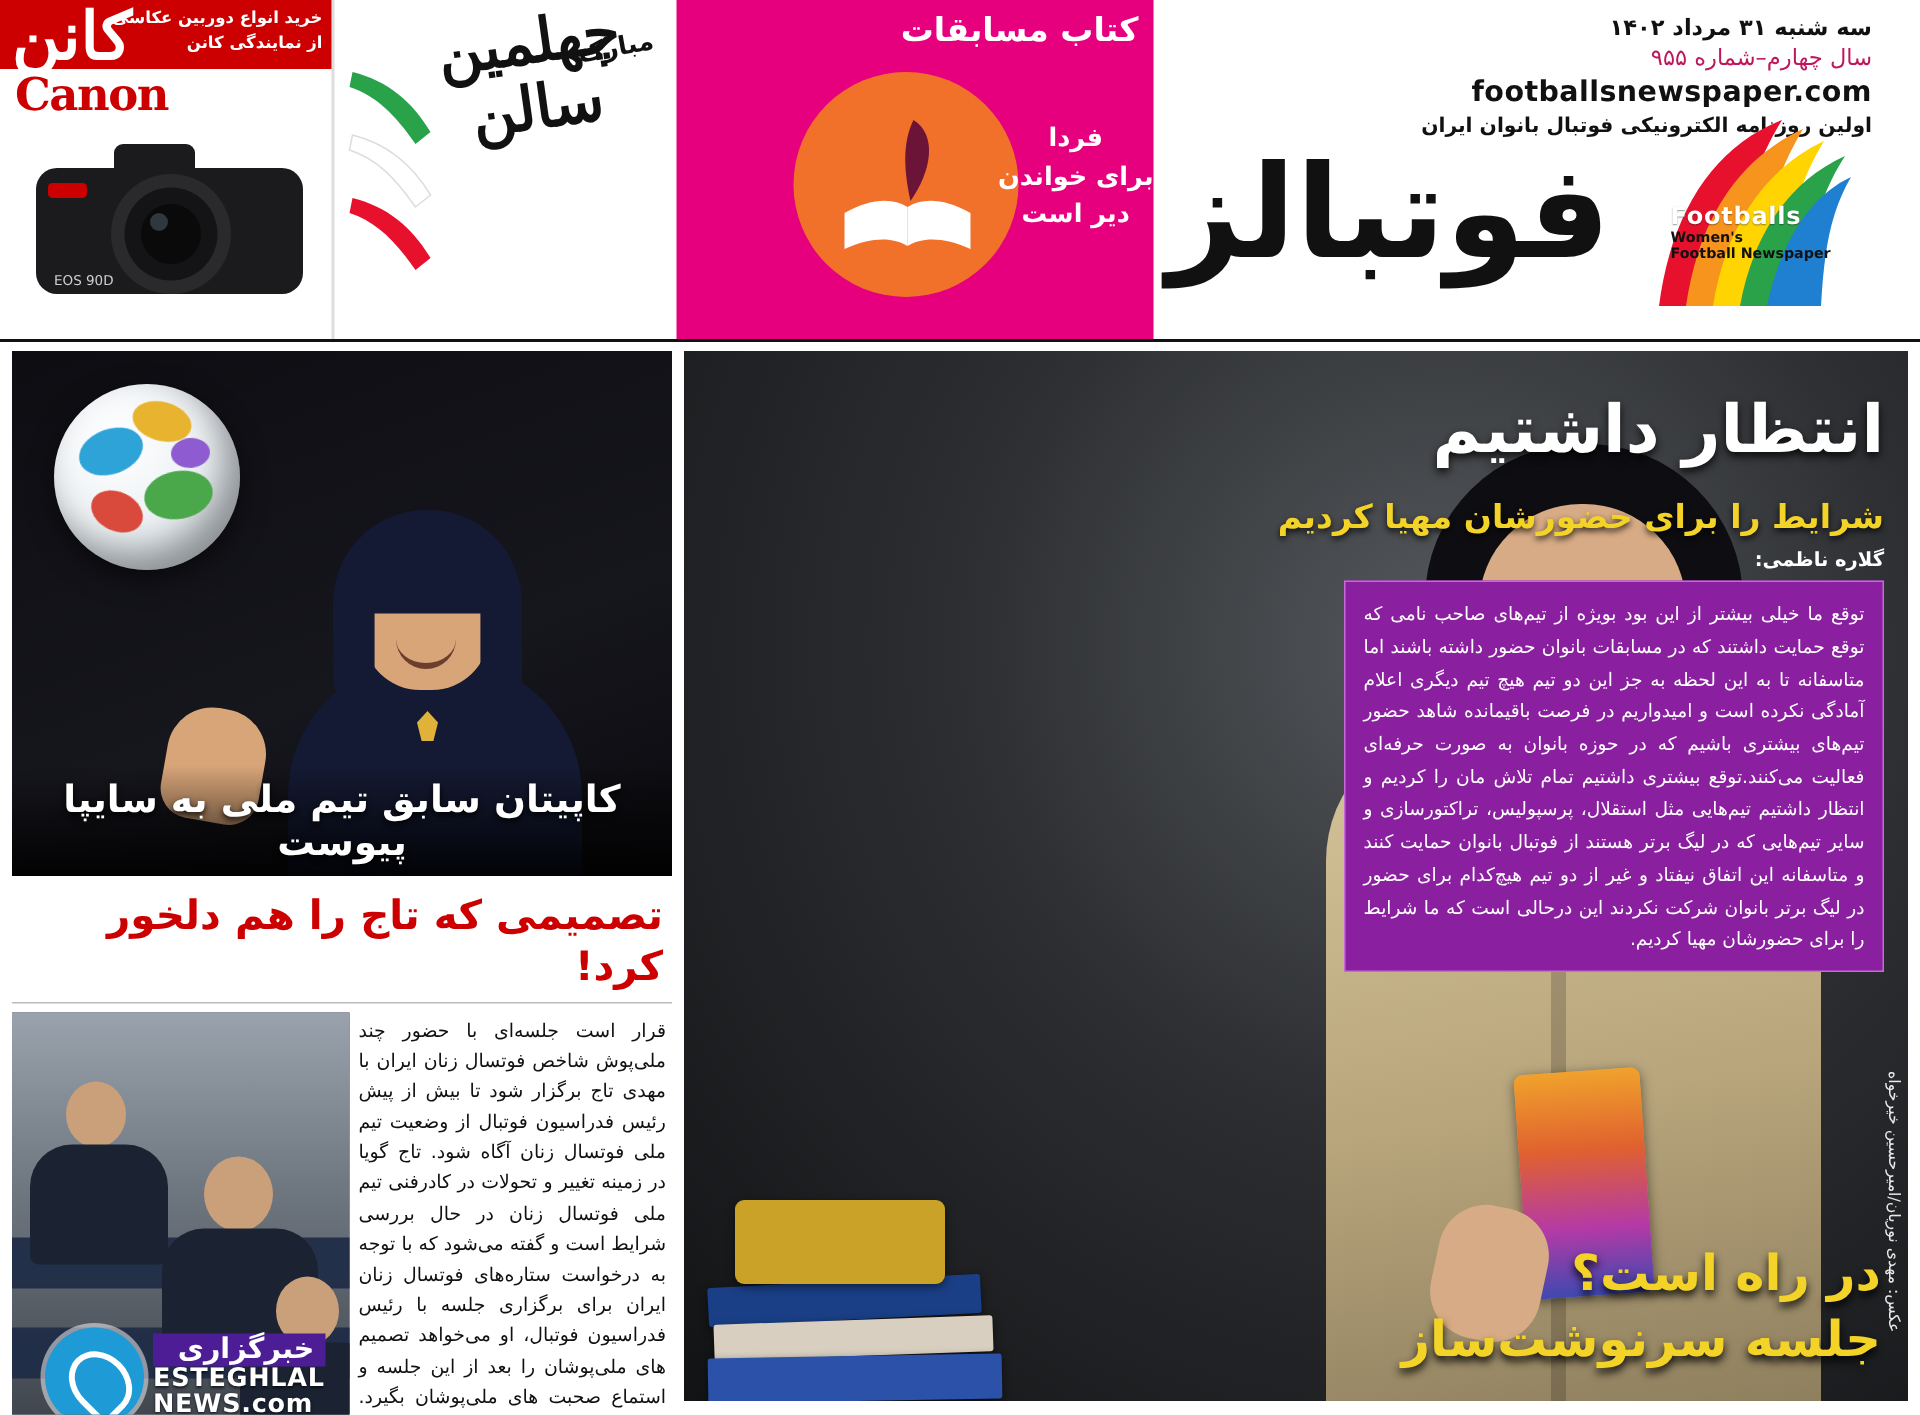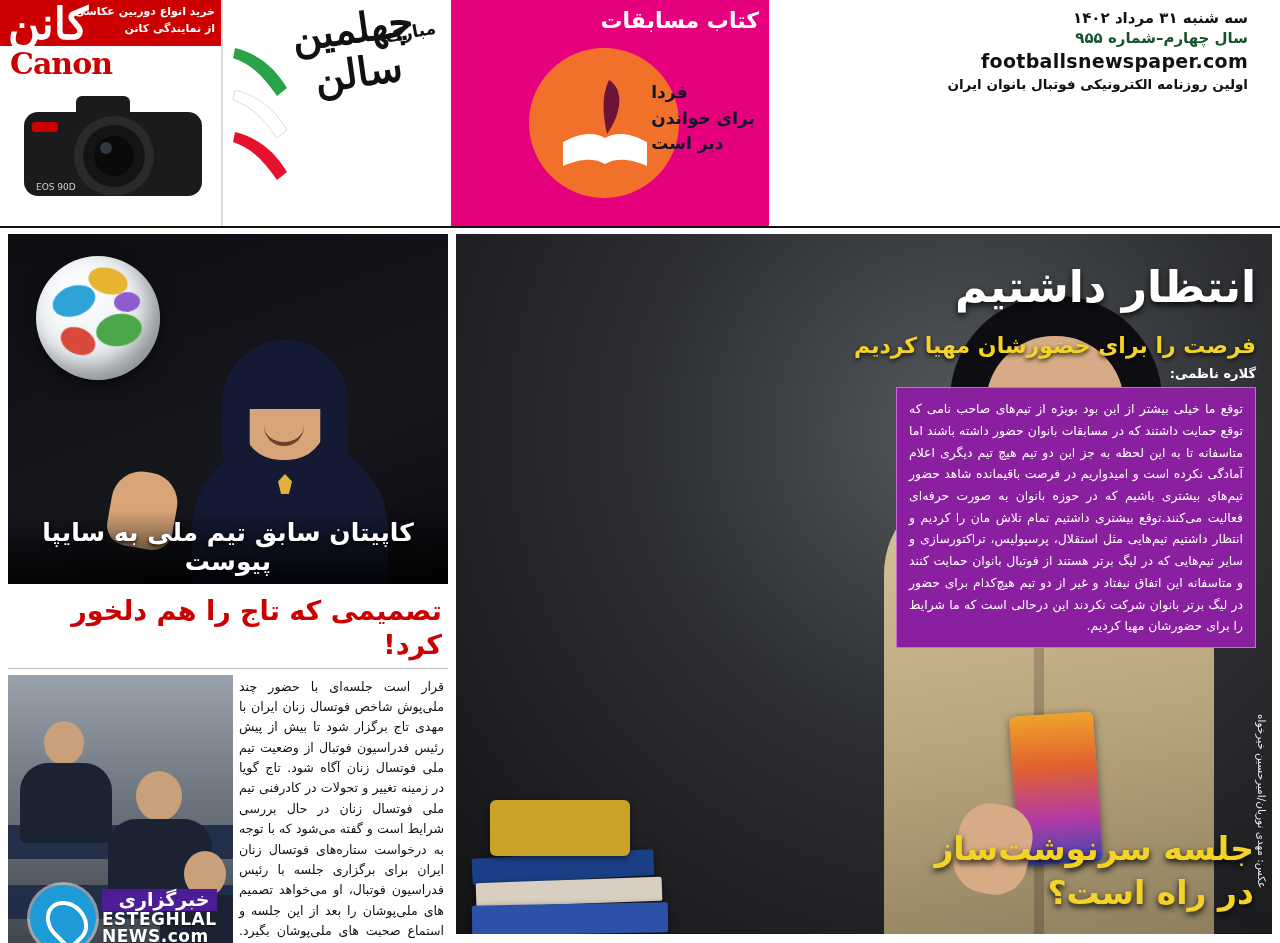--- a/index.html
+++ b/index.html
@@ -53,22 +53,22 @@
     font-size: 15px;
     font-weight: bold;
     color: #111;
     letter-spacing: 0.2px;
     line-height: 1.35;
     text-align: right;
     padding-right: 14px;
   }
   .brand-issue {
     font-size: 15px;
-    font-weight: bold;
-    color: #14532d;
+    font-weight: normal;
+    color: #be185d;
     line-height: 1.35;
     text-align: right;
     padding-right: 14px;
   }
   .brand-site {
     font-size: 19px;
     font-weight: bold;
     color: #111;
     text-align: right;
     padding-right: 14px;
@@ -163,27 +163,27 @@
     background: #f2712a;
   }
   .ad-book-icon {
     position: absolute;
     left: 104px;
     top: 72px;
     width: 100px; height: 100px;
   }
   .ad-book-text {
     position: absolute;
-    right: 14px;
+    right: 0;
     top: 80px;
-    color: #0f172a;
+    color: #ffffff;
     font-size: 17px;
     font-weight: bold;
     direction: rtl;
-    text-align: left;
+    text-align: center;
     line-height: 1.5;
   }
 
   
   .ad-callig {
     width: 228px;
     background: #ffffff;
     position: relative;
     box-sizing: border-box;
     border-left: 1px solid #ddd;
@@ -666,20 +666,35 @@
   <div class="masthead">
 
     <div class="brand-block">
       <div class="brand-dateline">
         <div class="brand-date">سه شنبه ۳۱ مرداد ۱۴۰۲</div>
         <div class="brand-issue">سال چهارم–شماره ۹۵۵</div>
         <div class="brand-site">footballsnewspaper.com</div>
         <div class="brand-sub">اولین روزنامه الکترونیکی فوتبال بانوان ایران</div>
       </div>
 
+      <div class="brand-logo-row">
+        <div class="brand-title">فوتبالز</div>
+        <div class="fb-mark">
+          <svg class="swoosh" viewBox="0 0 150 140">
+            <path d="M22 132 C 30 70, 58 26, 104 8 C 86 38, 74 70, 70 132 Z" fill="#e8112d"></path>
+            <path d="M40 132 C 48 76, 74 34, 118 14 C 100 44, 90 76, 86 132 Z" fill="#f7941d"></path>
+            <path d="M58 132 C 66 82, 90 42, 132 22 C 114 52, 106 82, 102 132 Z" fill="#ffd400"></path>
+            <path d="M76 132 C 84 88, 106 50, 146 32 C 128 60, 122 88, 118 132 Z" fill="#2aa24a"></path>
+            <path d="M94 132 C 102 94, 120 60, 150 46 C 136 70, 132 96, 130 132 Z" fill="#1f7fd0"></path>
+          </svg>
+          <div class="fb-word">Footballs</div>
+          <div class="fb-word-sub" style="white-space:pre-line;">Women's
+Football Newspaper</div>
+        </div>
+      </div>
     </div>
 
     <div class="ad-book">
       <div class="ad-book-title">کتاب مسابقات</div>
       <div class="ad-book-circle"></div>
       <svg class="ad-book-icon" viewBox="0 0 100 100">
         <path d="M8 70 C 26 60, 40 60, 50 66 L 50 92 C 40 86, 26 86, 8 94 Z" fill="#ffffff"></path>
         <path d="M92 70 C 74 60, 60 60, 50 66 L 50 92 C 60 86, 74 86, 92 94 Z" fill="#ffffff"></path>
         <path d="M54 8 C 70 18, 66 42, 52 62 C 48 44, 46 24, 54 8 Z" fill="#6b1437"></path>
       </svg>
@@ -785,32 +800,32 @@
         <div class="coach-eye" style="left:244px; top:162px;"></div>
         <div class="coach-lips"></div>
         <div class="coach-lanyard"></div>
         <div class="coach-hand"></div>
       </div>
 
       <div class="photo-credit">عکس: مهدی نوریان/امیرحسین خیرخواه</div>
 
       <div class="main-head-wrap">
         <div class="main-headline">انتظار داشتیم</div>
-        <div class="main-subhead">فرصت را برای حضورشان مهیا کردیم</div>
+        <div class="main-subhead">شرایط را برای حضورشان مهیا کردیم</div>
         <div class="main-kicker">گلاره ناظمی:</div>
         <div class="main-quote">توقع ما خیلی بیشتر از این بود بویژه از تیم‌های صاحب نامی که توقع حمایت داشتند که در مسابقات بانوان حضور داشته باشند اما متاسفانه تا به این لحظه به جز این دو تیم هیچ تیم دیگری اعلام آمادگی نکرده است و امیدواریم در فرصت باقیمانده شاهد حضور تیم‌های بیشتری باشیم که در حوزه بانوان به صورت حرفه‌ای فعالیت می‌کنند.توقع بیشتری داشتیم تمام تلاش مان را کردیم و انتظار داشتیم تیم‌هایی مثل استقلال، پرسپولیس، تراکتورسازی و سایر تیم‌هایی که در لیگ برتر هستند از فوتبال بانوان حمایت کنند و متاسفانه این اتفاق نیفتاد و غیر از دو تیم هیچ‌کدام برای حضور در لیگ برتر بانوان شرکت نکردند این درحالی است که ما شرایط را برای حضورشان مهیا کردیم.</div>
       </div>
 
       <div class="book-stack">
         <div class="bk" style="left:0; top:120px; width:182px; height:26px; background:#1a3f86; transform:rotate(-3deg);"></div>
         <div class="bk" style="left:4px; top:146px; width:186px; height:24px; background:#d8cfc0; transform:rotate(-2deg);"></div>
         <div class="bk" style="left:0; top:170px; width:196px; height:30px; background:#2b52a8; transform:rotate(-1deg);"></div>
         <div class="bk" style="left:18px; top:66px; width:140px; height:56px; background:#c9a227; border-radius:6px;"></div>
       </div>
 
       <div class="bottom-headline">
+        <div>در راه است؟</div>
         <div>جلسه سرنوشت‌ساز</div>
-        <div>در راه است؟</div>
       </div>
     </div>
 
   </div>
 </div>
 
 </body></html>

